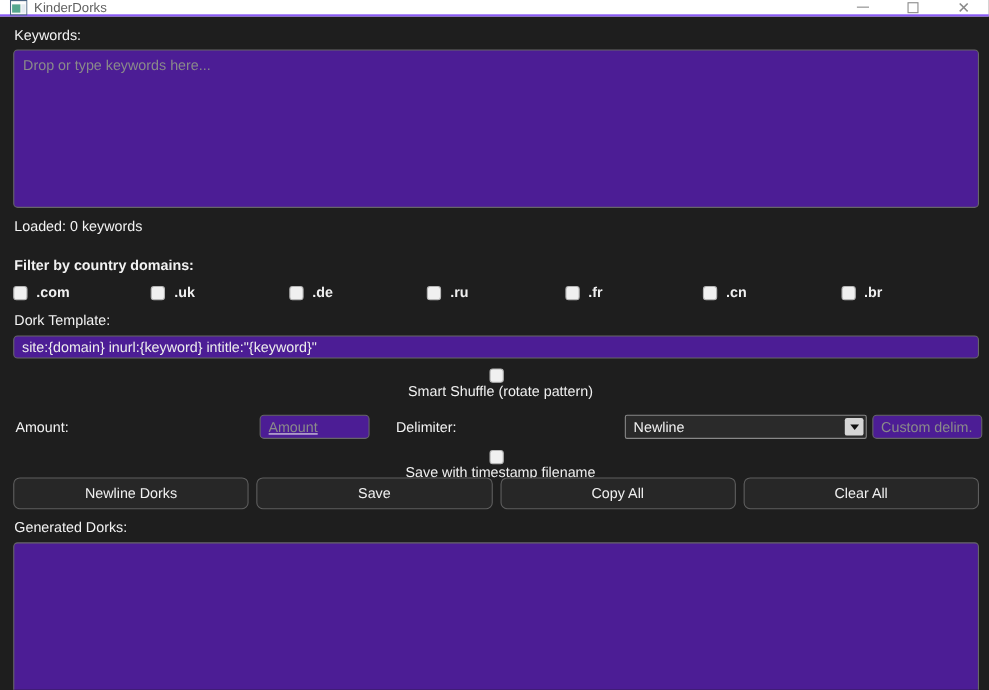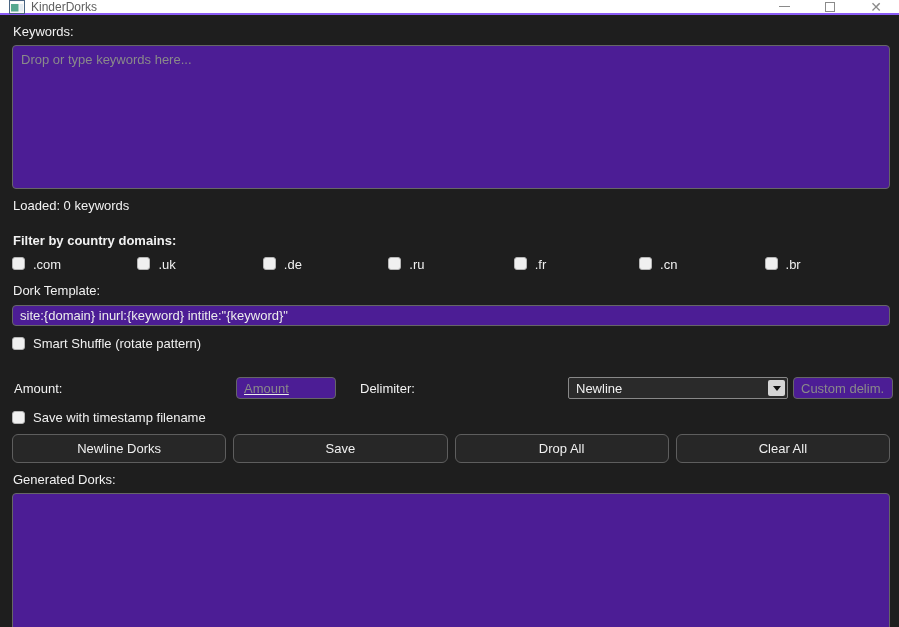--- a/index.html
+++ b/index.html
@@ -37,27 +37,27 @@
     color: #ececec; font-family: "Liberation Sans", sans-serif; font-size: 13px;
     outline: none; resize: none;
   }
   textarea::placeholder, input::placeholder { color: #8a8a8a; }
 
   .keywords-area { width: 100%; height: 144px; margin-top: 5px; padding: 6px 8px; }
   .status-line { margin-top: 8px; }
   .filter-label { margin-top: 18px; font-weight: bold; }
 
   .cb-row { display: flex; margin-top: 8px; height: 16px; }
-  .cb-item { width: 127px; display: flex; align-items: flex-start; }
+  .cb-item { width: 127px; display: flex; align-items: flex-end; font-weight: bold; }
   .cb-box {
     width: 13px; height: 13px; background: #f0f0f0; border: 1px solid #b5b5b5;
     border-radius: 3px; display: inline-block; flex: 0 0 auto;
   }
   .cb-item span.cb-label, .cb-inline span.cb-label { margin-left: 8px; }
-  .cb-inline { display: flex; align-items: center; margin-top: 9px; height: 16px; }
+  .cb-inline { display: flex; align-items: center; margin-top: 9px; height: 16px; flex-direction: column; }
 
   .template-label { margin-top: 9px; }
   .template-input { width: 100%; height: 21px; margin-top: 6px; padding: 0 7px; }
 
   .amount-row { position: relative; height: 23px; margin-top: 26px; }
   .amount-row .lbl { position: absolute; top: 3px; }
   .amount-label { left: 1px; }
   .amount-input { position: absolute; left: 224px; top: 0; width: 100px; height: 22px; padding: 0 7px; text-decoration: underline; }
   .delim-label { left: 347px; }
   .combo {
@@ -173,21 +173,21 @@
     </div>
 
     <div class="cb-inline">
       <span class="cb-box"></span>
       <span class="cb-label">Save with timestamp filename</span>
     </div>
 
     <div class="btn-row">
       <button class="btn">Newline Dorks</button>
       <button class="btn">Save</button>
-      <button class="btn">Drop All</button>
+      <button class="btn">Copy All</button>
       <button class="btn">Clear All</button>
     </div>
 
     <div class="lbl generated-label">Generated Dorks:</div>
     <textarea class="generated-area" style=""></textarea>
 
   </div>
 </div>
 
 </body></html>

